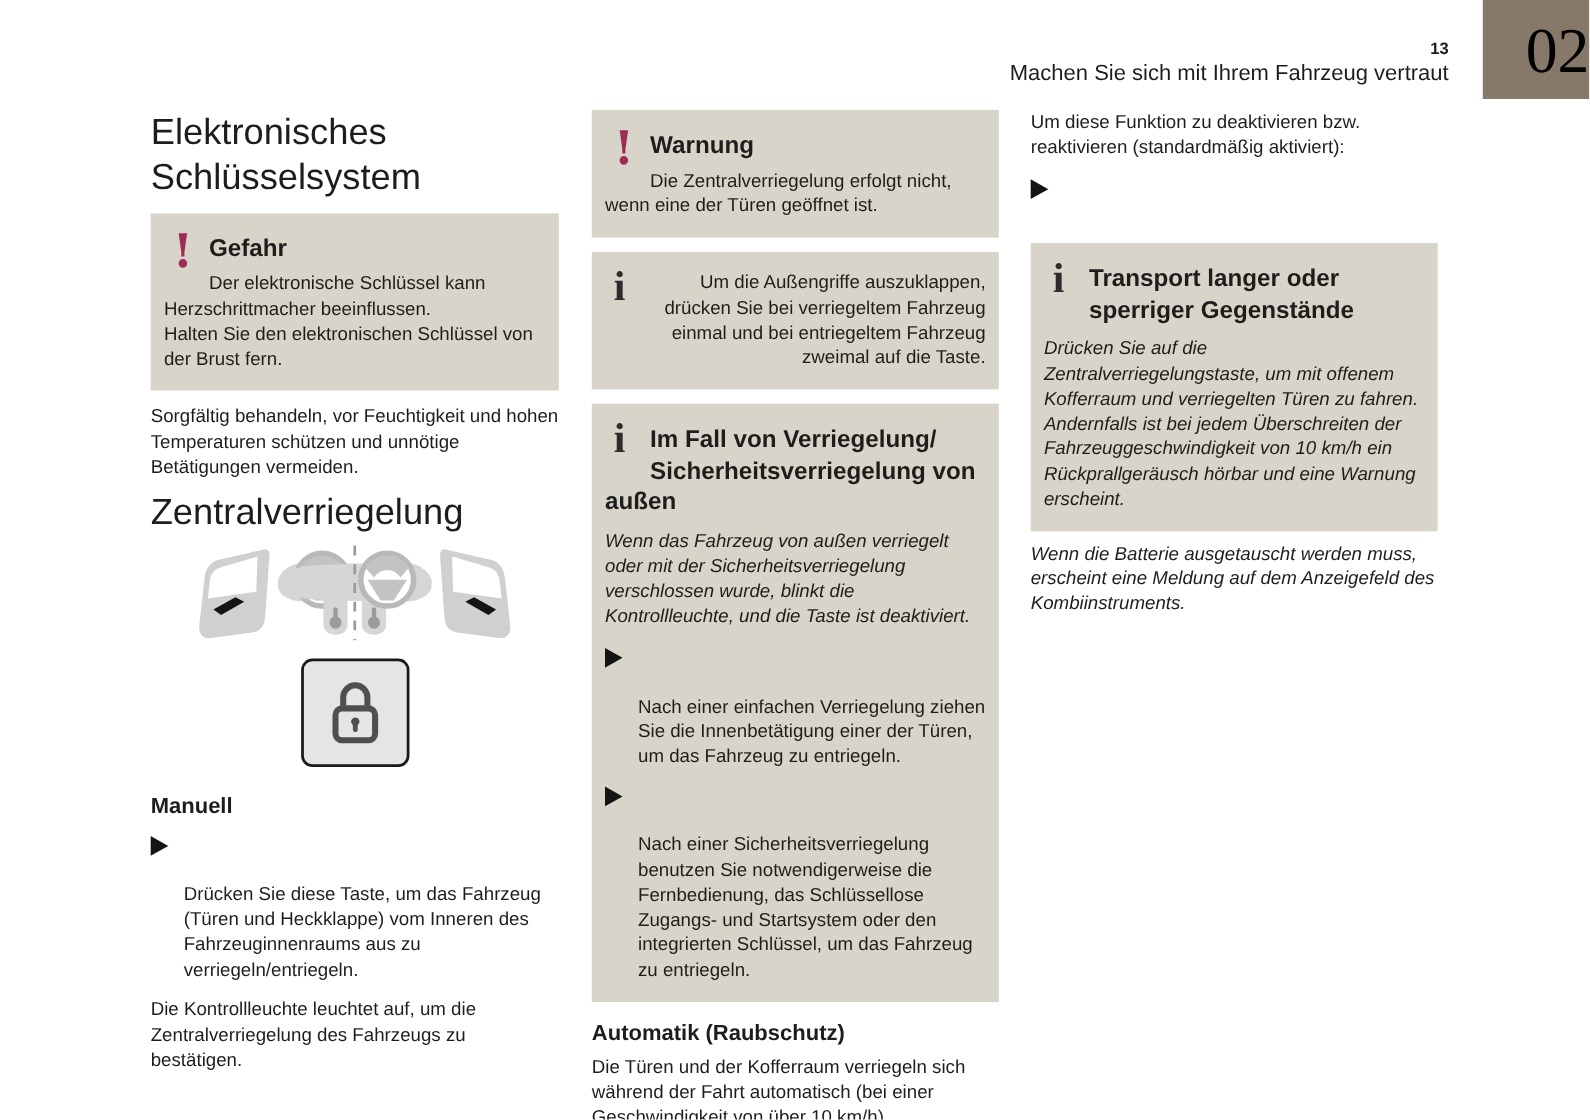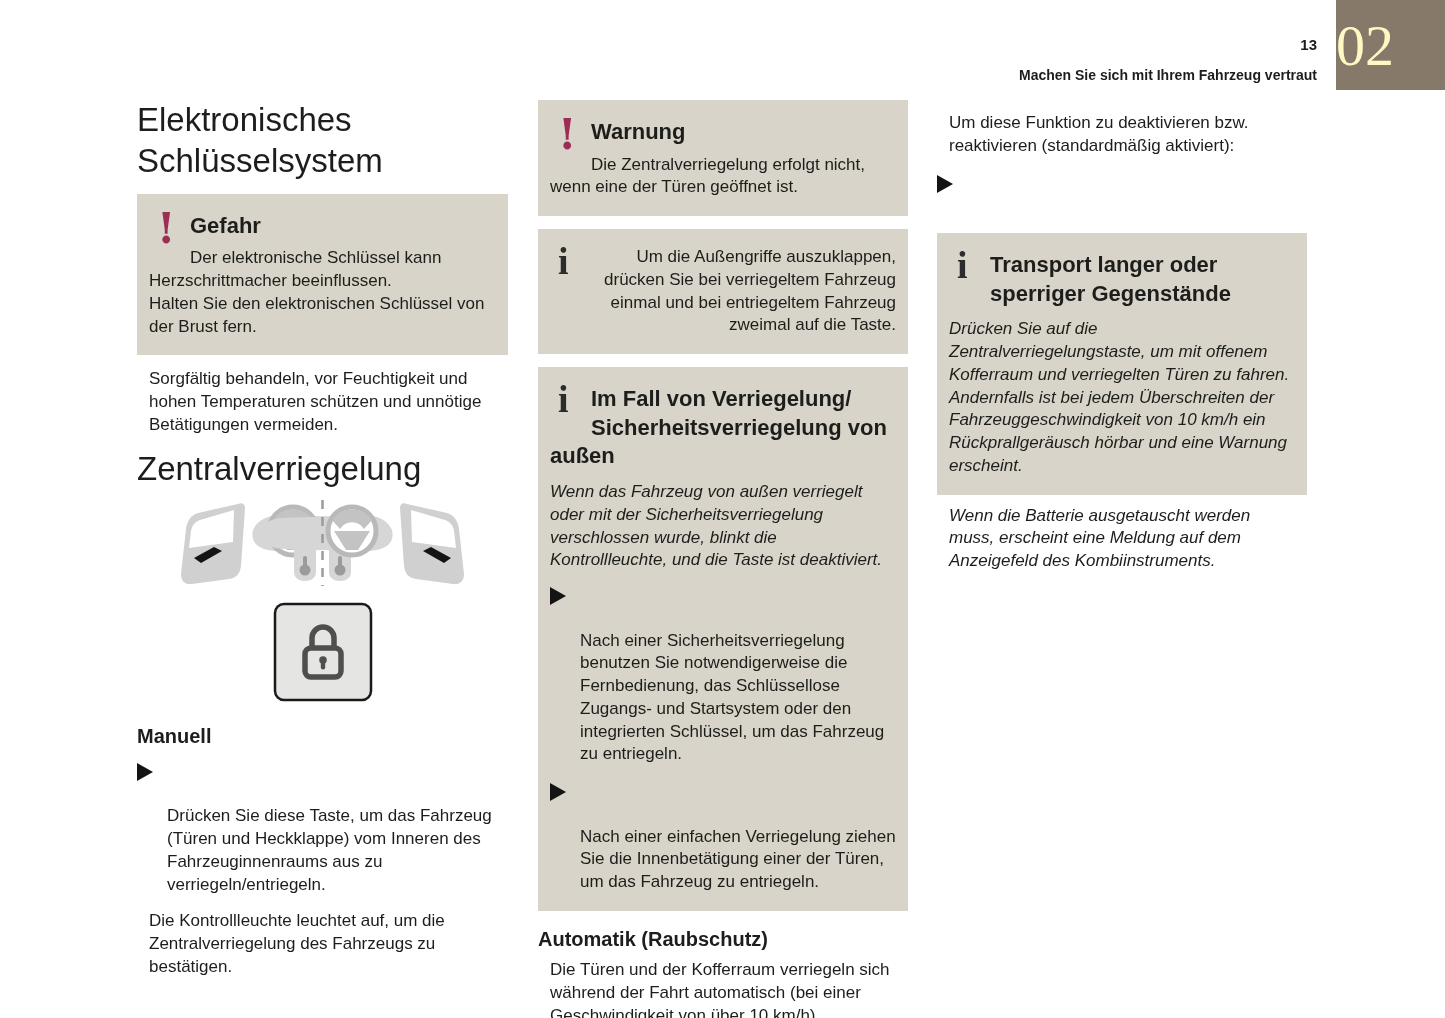--- a/index.html
+++ b/index.html
@@ -4,38 +4,38 @@
 <style>
   html,body { margin:0; padding:0; background:#ffffff; }
   .page {
     position:relative; width:1445px; height:1018px; overflow:hidden;
     background:#ffffff; color:#1d1d1b;
     font-family:"Liberation Sans", sans-serif;
   }
 
   
   .chapter-tab {
-    position:absolute; top:0; right:0; width:109px; height:90px;
-    background:#87796a; color:#fef9c3;
+    position:absolute; top:0; right:0; width:97px; height:90px;
+    background:#87796a; color:#000000;
     font-family:"Liberation Serif", serif; font-size:58px; font-weight:400;
-    display:flex; align-items:center; justify-content:flex-start;
+    display:flex; align-items:center; justify-content:flex-end;
   }
   .page-head { position:absolute; top:36px; right:128px; text-align:right; }
   .page-num  { font-size:15px; font-weight:700; line-height:1.2; }
-  .page-rubric { font-size:14px; line-height:1.2; margin-top:13px;font-weight:bold; }
+  .page-rubric { font-size:20px; line-height:1.2; margin-top:1px; }
 
   
   .col { position:absolute; top:100px; }
   .col-left  { left:137px; width:371px; }
   .col-mid   { left:538px; width:370px; }
   .col-right { left:937px; width:370px; }
 
   .h-big { font-size:33px; font-weight:400; line-height:1.24; margin:0; }
   .h-sub { font-size:20px; font-weight:700; line-height:1.2; margin:0; }
-  .body-text { font-size:17px; line-height:1.34; margin:12px; white-space:pre-line; }
+  .body-text { font-size:17px; line-height:1.34; margin:0; white-space:pre-line; }
 
   
   .note-box { background:#d8d4c9; padding:15px 12px 17px 12px; }
   .note-box::after { content:""; display:block; clear:both; }
   .icon-cell { float:left; width:41px; padding-left:8px; box-sizing:border-box; }
   .warn-glyph {
     color:#9e2d56; font-family:"DejaVu Serif", serif;
     font-size:42px; line-height:0.95; font-weight:700; height:52px;
   }
   .info-glyph {
@@ -158,28 +158,28 @@
     </div>
 
     <div class="note-box mt13">
       <div class="icon-cell">
         <div class="info-glyph">i</div>
       </div>
       <div class="box-title">Im Fall von Verriegelung/
 Sicherheitsverriegelung von außen</div>
       <div class="box-body mt10">Wenn das Fahrzeug von außen verriegelt oder mit der Sicherheitsverriegelung verschlossen wurde, blinkt die Kontrollleuchte, und die Taste ist deaktiviert.</div>
 
+      <div class="bullet mt14">
+        <span class="tri"></span>
+        <span>Nach einer einfachen Verriegelung ziehen Sie die Innenbetätigung einer der Türen, um das Fahrzeug zu entriegeln.</span>
+      </div>
       <div class="bullet mt12">
         <span class="tri"></span>
         <span>Nach einer Sicherheitsverriegelung benutzen Sie notwendigerweise die Fernbedienung, das Schlüssellose Zugangs- und Startsystem oder den integrierten Schlüssel, um das Fahrzeug zu entriegeln.</span>
       </div>
-      <div class="bullet mt14">
-        <span class="tri"></span>
-        <span>Nach einer einfachen Verriegelung ziehen Sie die Innenbetätigung einer der Türen, um das Fahrzeug zu entriegeln.</span>
-      </div>
     </div>
 
     <h3 class="h-sub mt16">Automatik (Raubschutz)</h3>
     <p class="body-text mt8">Die Türen und der Kofferraum verriegeln sich während der Fahrt automatisch (bei einer Geschwindigkeit von über 10 km/h).</p>
   </div>
 
   <div class="col col-right">
 
     <p class="body-text">Um diese Funktion zu deaktivieren bzw. reaktivieren (standardmäßig aktiviert):</p>
 

